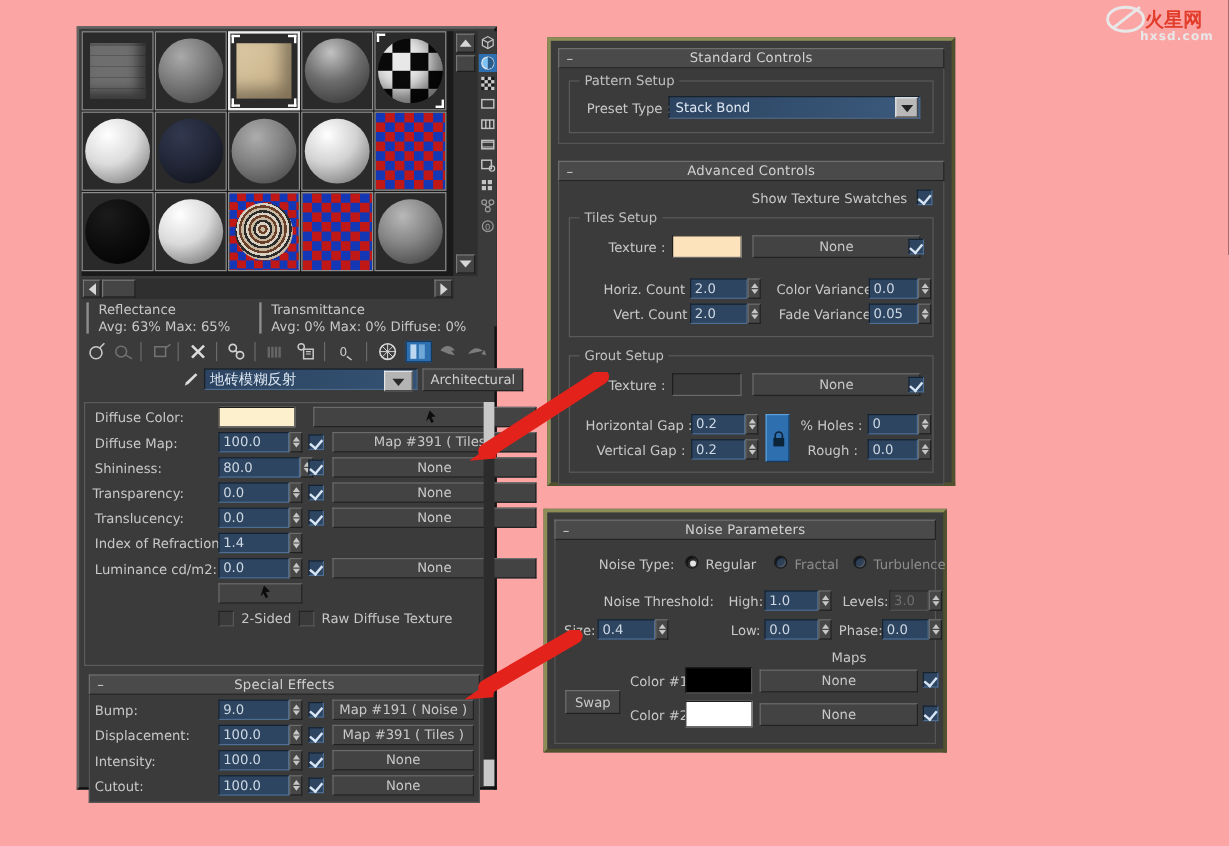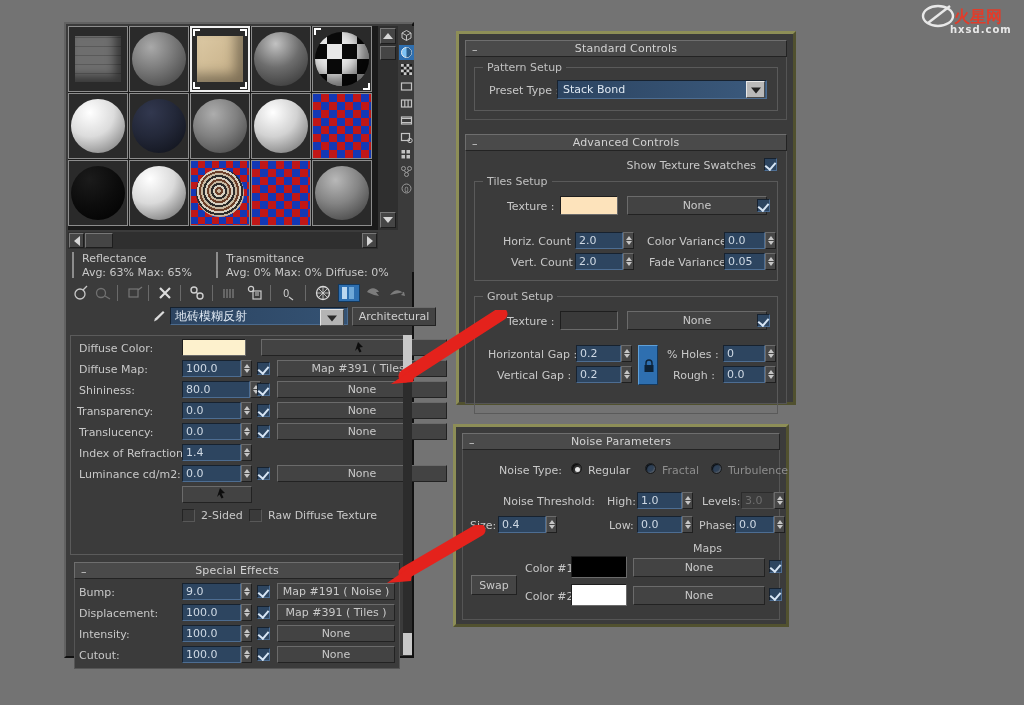--- a/index.html
+++ b/index.html
@@ -1,21 +1,21 @@
 <!DOCTYPE html>
 <html><head>
 <meta charset="utf-8">
 <style>
   * { box-sizing: border-box; margin: 0; padding: 0; }
   html, body {
     width: 1024px; height: 705px;
     background: #000; overflow: hidden;
     font-family: "DejaVu Sans", "Liberation Sans", sans-serif;
   }
-  #root { position: relative; width: 1024px; height: 705px; background: #737373; }
+  #root { position: relative; width: 1024px; height: 705px; background: #fca5a5; }
 
   .lbl { color: #c8c8c8; font-size: 11px; line-height: 13px; white-space: nowrap; }
   .lbl-dim { color: #8d8d8d; }
 
   
   .rollout {
     height: 17px; background: #4a4a4a;
     border: 1px solid; border-color: #6e6e6e #232323 #232323 #6e6e6e;
     display: flex; align-items: center; justify-content: center;
     position: relative;
@@ -637,21 +637,21 @@
           <div class="lbl" style="position:absolute;left:174px;top:74px;">Fade Variance :</div>
           <div class="spin" style="left:249px;top:71px;width:52px;">
             <div class="fld">0.05</div>
             <div class="arrows">
                 <i class="up"></i>
                 <i class="dn"></i>
               </div>
           </div>
         </div>
 
-        <div class="groupbox" style="left:8px;top:145px;right:8px;height:118px;">
+        <div class="groupbox" style="left:8px;top:145px;right:8px;height:98px;">
           <span class="gtitle">Grout Setup</span>
           <div class="lbl" style="position:absolute;left:32px;top:18px;">Texture :</div>
           <div class="swatch" style="left:85px;top:14px;width:58px;height:19px;background:#3a3a3a;"></div>
           <div class="mapbtn" style="left:152px;top:14px;width:140px;height:19px;max-width:140px;">None</div>
           <div class="cbx on" style="right:7px;top:17px;"></div>
 
           <div class="lbl" style="position:absolute;left:13px;top:51px;">Horizontal Gap :</div>
           <div class="spin" style="left:101px;top:48px;width:56px;">
             <div class="fld">0.2</div>
             <div class="arrows">

